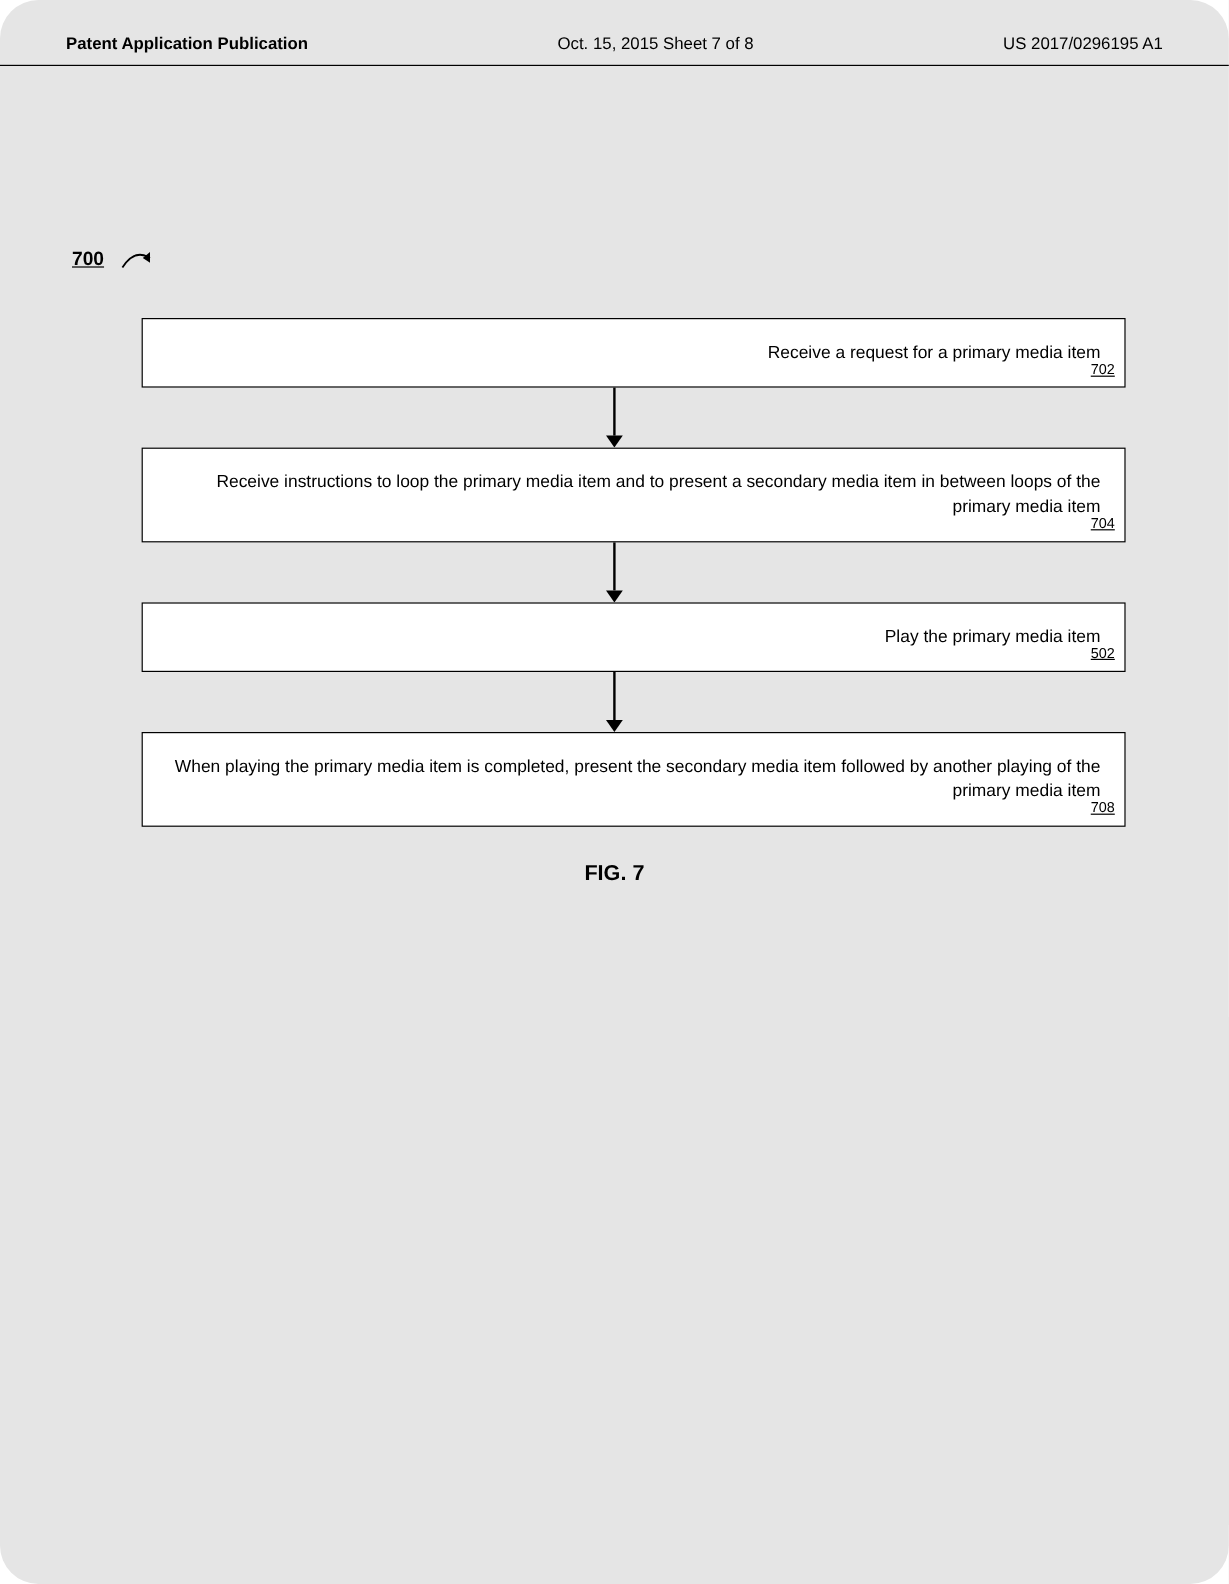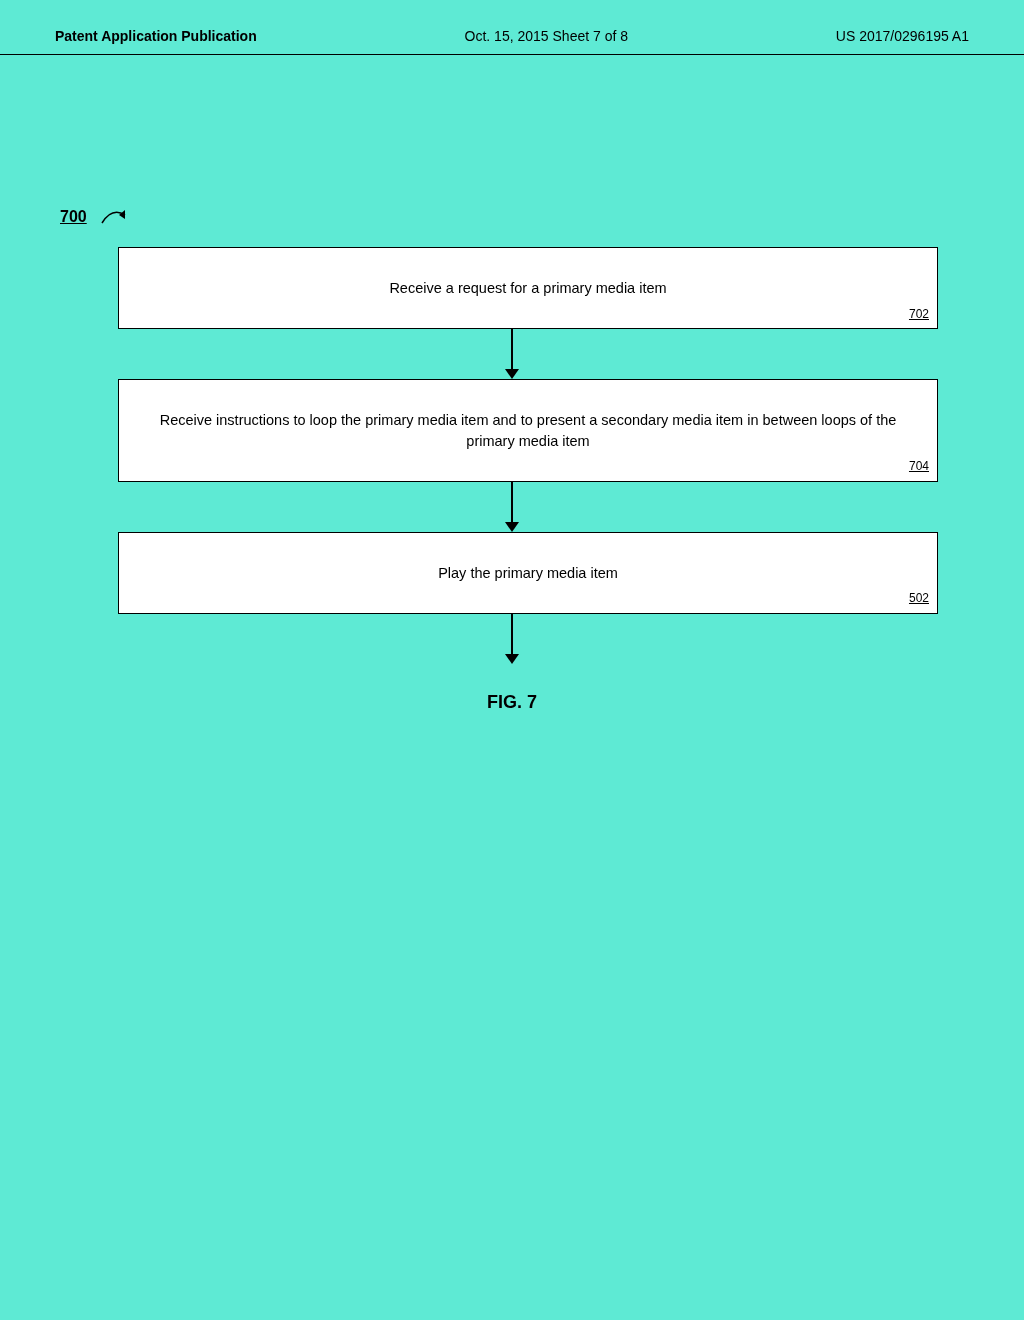--- a/index.html
+++ b/index.html
@@ -13,22 +13,23 @@
       height: 1320px;
       background: #ffffff;
       font-family: Arial, sans-serif;
       position: relative;
       overflow: hidden;
     }
 
     .page-container {
       width: 1024px;
       height: 1320px;
-      background: #5eead4;
-      position: relative;
+      background: #e5e5e5;
+      position: relative;
+      border-radius: 32px;
     }
 
     
     .header {
       display: flex;
       justify-content: space-between;
       align-items: center;
       padding: 28px 55px 0 55px;
       border-bottom: 1px solid #000;
       padding-bottom: 10px;
@@ -55,21 +56,21 @@
     .main-content {
       padding: 30px 60px;
       position: relative;
     }
 
     
     .flowchart-label {
       display: flex;
       align-items: center;
       margin-top: 120px;
-      margin-bottom: 18px;
+      margin-bottom: 36px;
     }
 
     .flowchart-number {
       font-size: 16px;
       font-weight: bold;
       text-decoration: underline;
       color: #000;
       margin-right: 10px;
     }
 
@@ -79,22 +80,22 @@
       flex-direction: column;
       align-items: center;
       width: 100%;
       position: relative;
     }
 
     
     .flow-box {
       border: 1px solid #000;
       width: 820px;
-      padding: 30px 20px;
-      text-align: center;
+      padding: 18px 20px;
+      text-align: right;
       font-size: 14.5px;
       color: #000;
       position: relative;
       background: #fff;
       line-height: 1.4;
       margin-left: 32px;
     }
 
     
     .ref-number {
@@ -185,19 +186,23 @@
       <div class="flow-box">
         <span>Play the primary media item</span>
         <span class="ref-number">502</span>
       </div>
 
       <div class="arrow-connector">
         <div class="arrow-line"></div>
         <div class="arrow-head"></div>
       </div>
 
+      <div class="flow-box">
+        <span>When playing the primary media item is completed, present the secondary media item followed by another playing of the primary media item</span>
+        <span class="ref-number">708</span>
+      </div>
 
       <div class="figure-label">FIG. 7</div>
 
     </div>
   </div>
 
 </div>
 
 </body></html>

